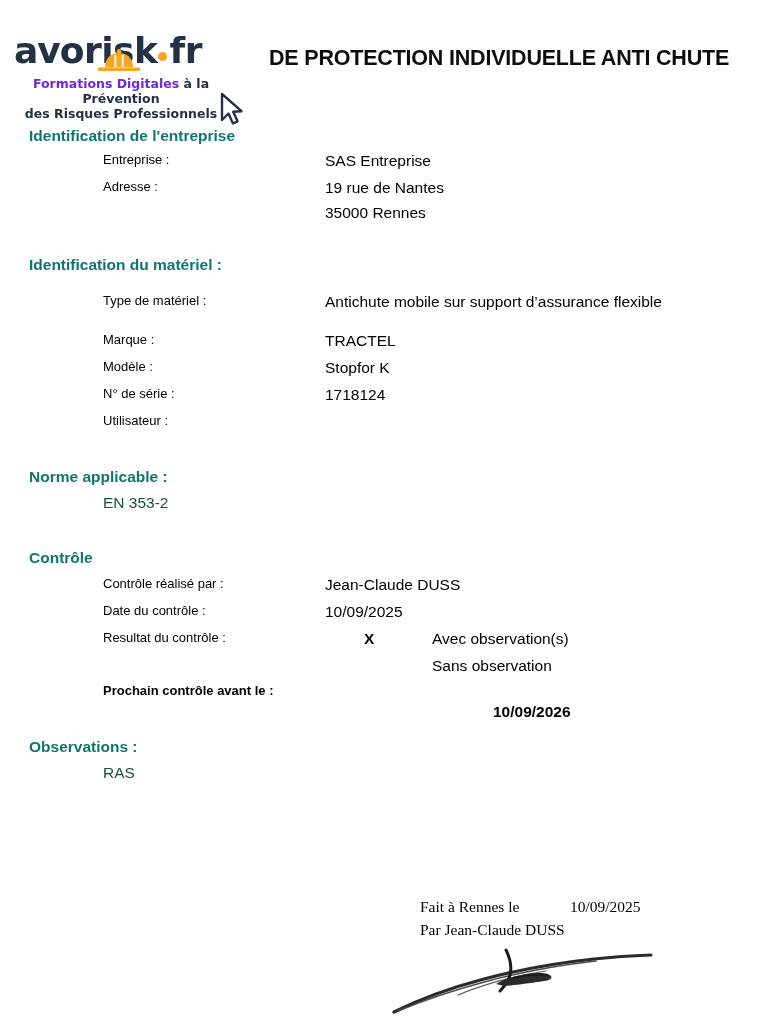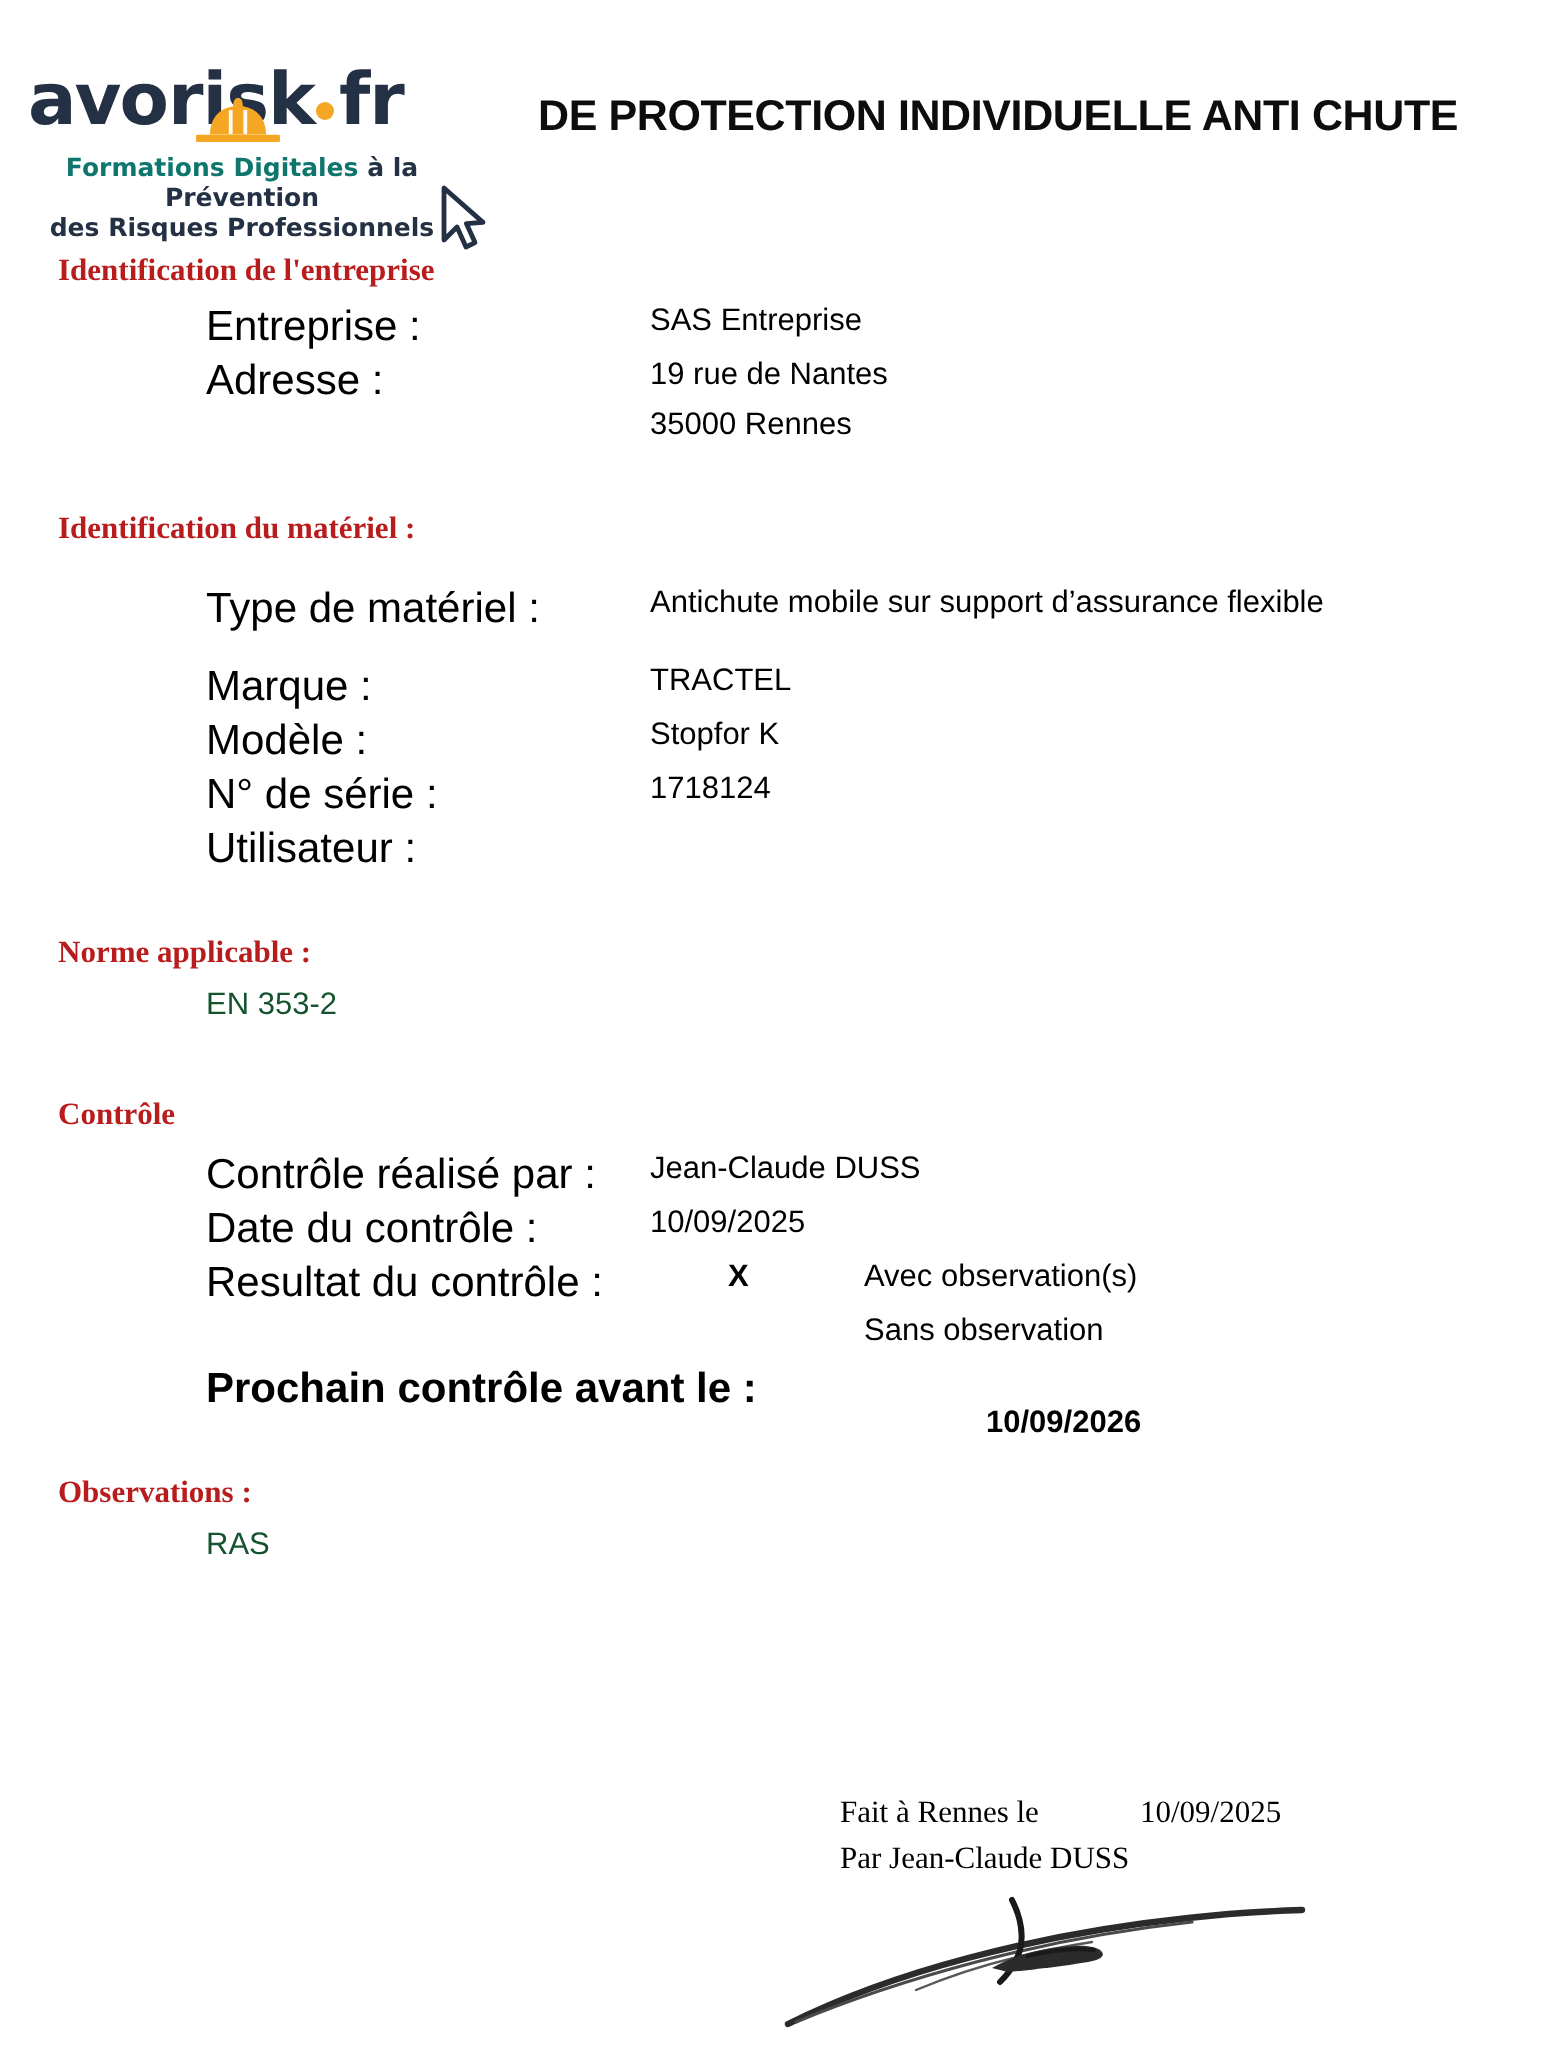--- a/index.html
+++ b/index.html
@@ -72,21 +72,21 @@
     left: 2px;
     top: 50px;
     width: 210px;
     text-align: center;
     font-family: "DejaVu Sans", sans-serif;
     font-size: 12.5px;
     font-weight: 600;
     line-height: 15px;
     color: #243144;
   }
-  .logo-tagline .orange { color: #0f766e; }
+  .logo-tagline .orange { color: #6d28d9; }
   .cursor-arrow {
     position: absolute;
     left: 204px;
     top: 66px;
     width: 30px;
     height: 36px;
   }
 
   .doc-title {
     position: absolute;
@@ -101,28 +101,27 @@
     color: #0d0d0d;
   }
   .doc-title div { white-space: nowrap; }
 
   
   .section-title {
     position: absolute;
     left: 29px;
     font-size: 15.5px;
     font-weight: 700;
-    color: #b91c1c;
-    white-space: nowrap;
-    font-family: Liberation Serif, serif;
+    color: #0f766e;
+    white-space: nowrap;
   }
   .row-label {
     position: absolute;
     left: 103px;
-    font-size: 21px;
+    font-size: 13px;
     font-weight: 400;
     color: #000000;
     white-space: nowrap;
   }
   .row-label.bold { font-weight: 700; }
   .row-value {
     position: absolute;
     left: 325px;
     font-size: 15.5px;
     font-weight: 400;

